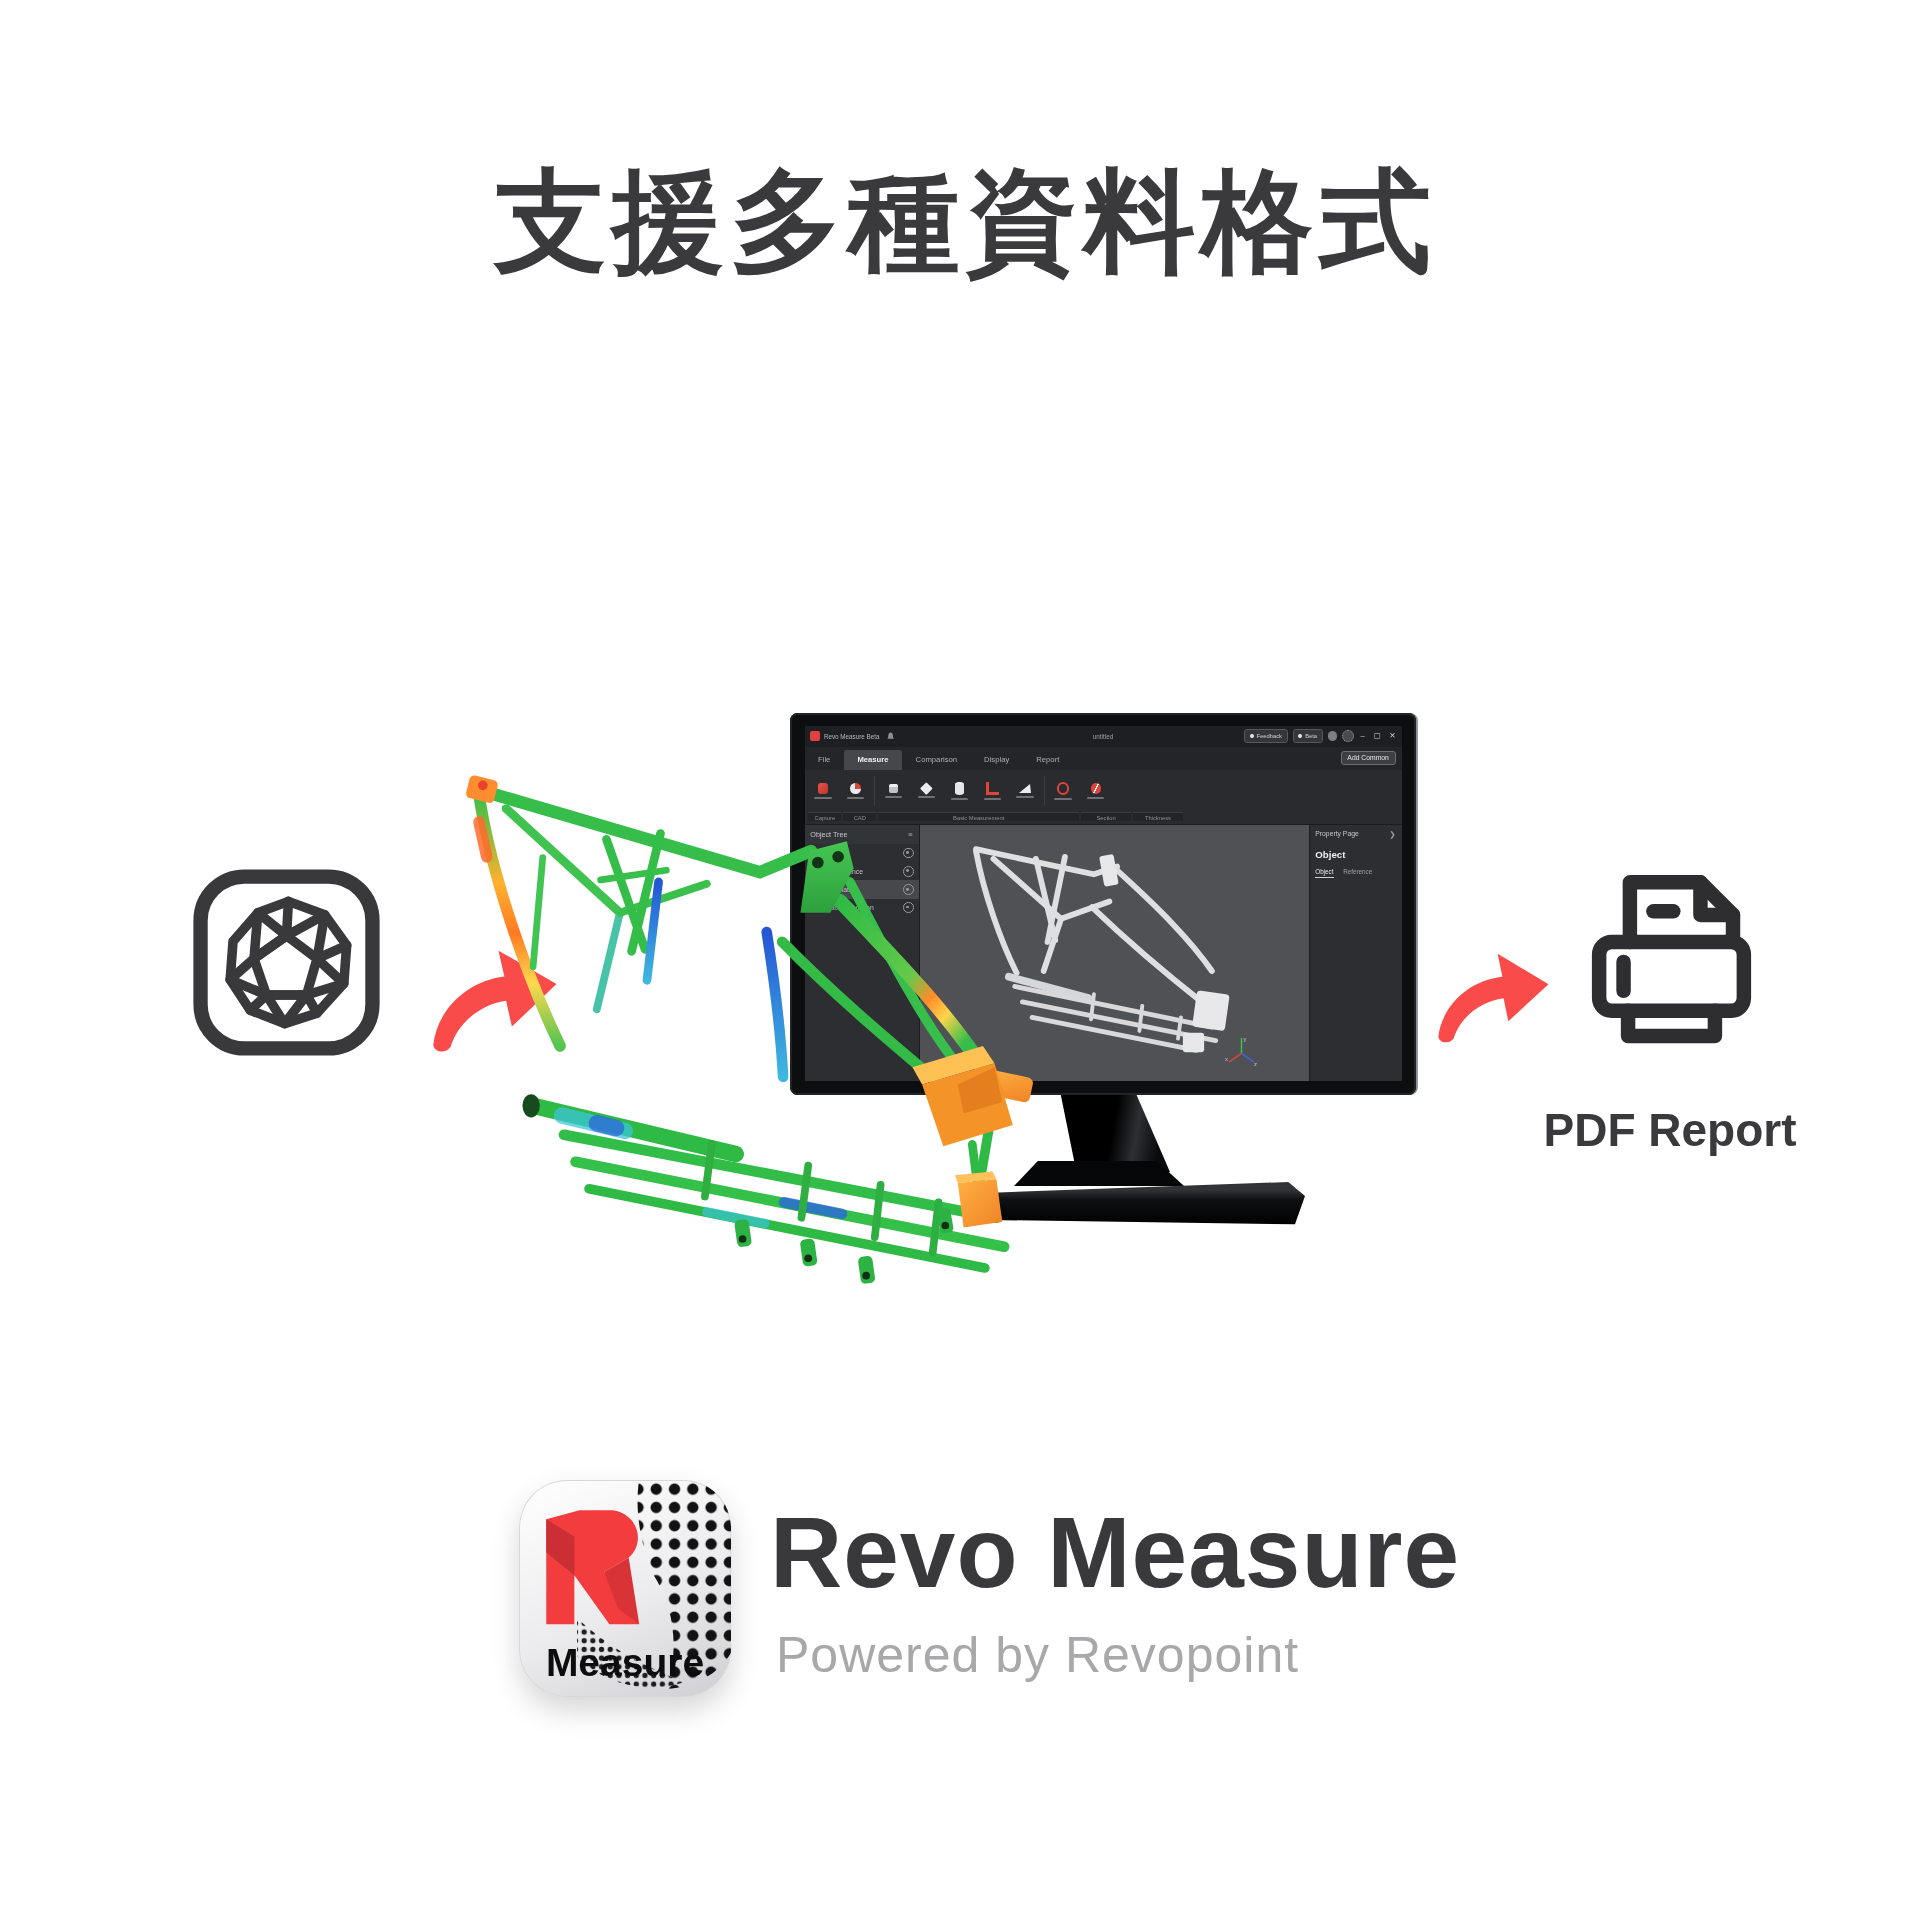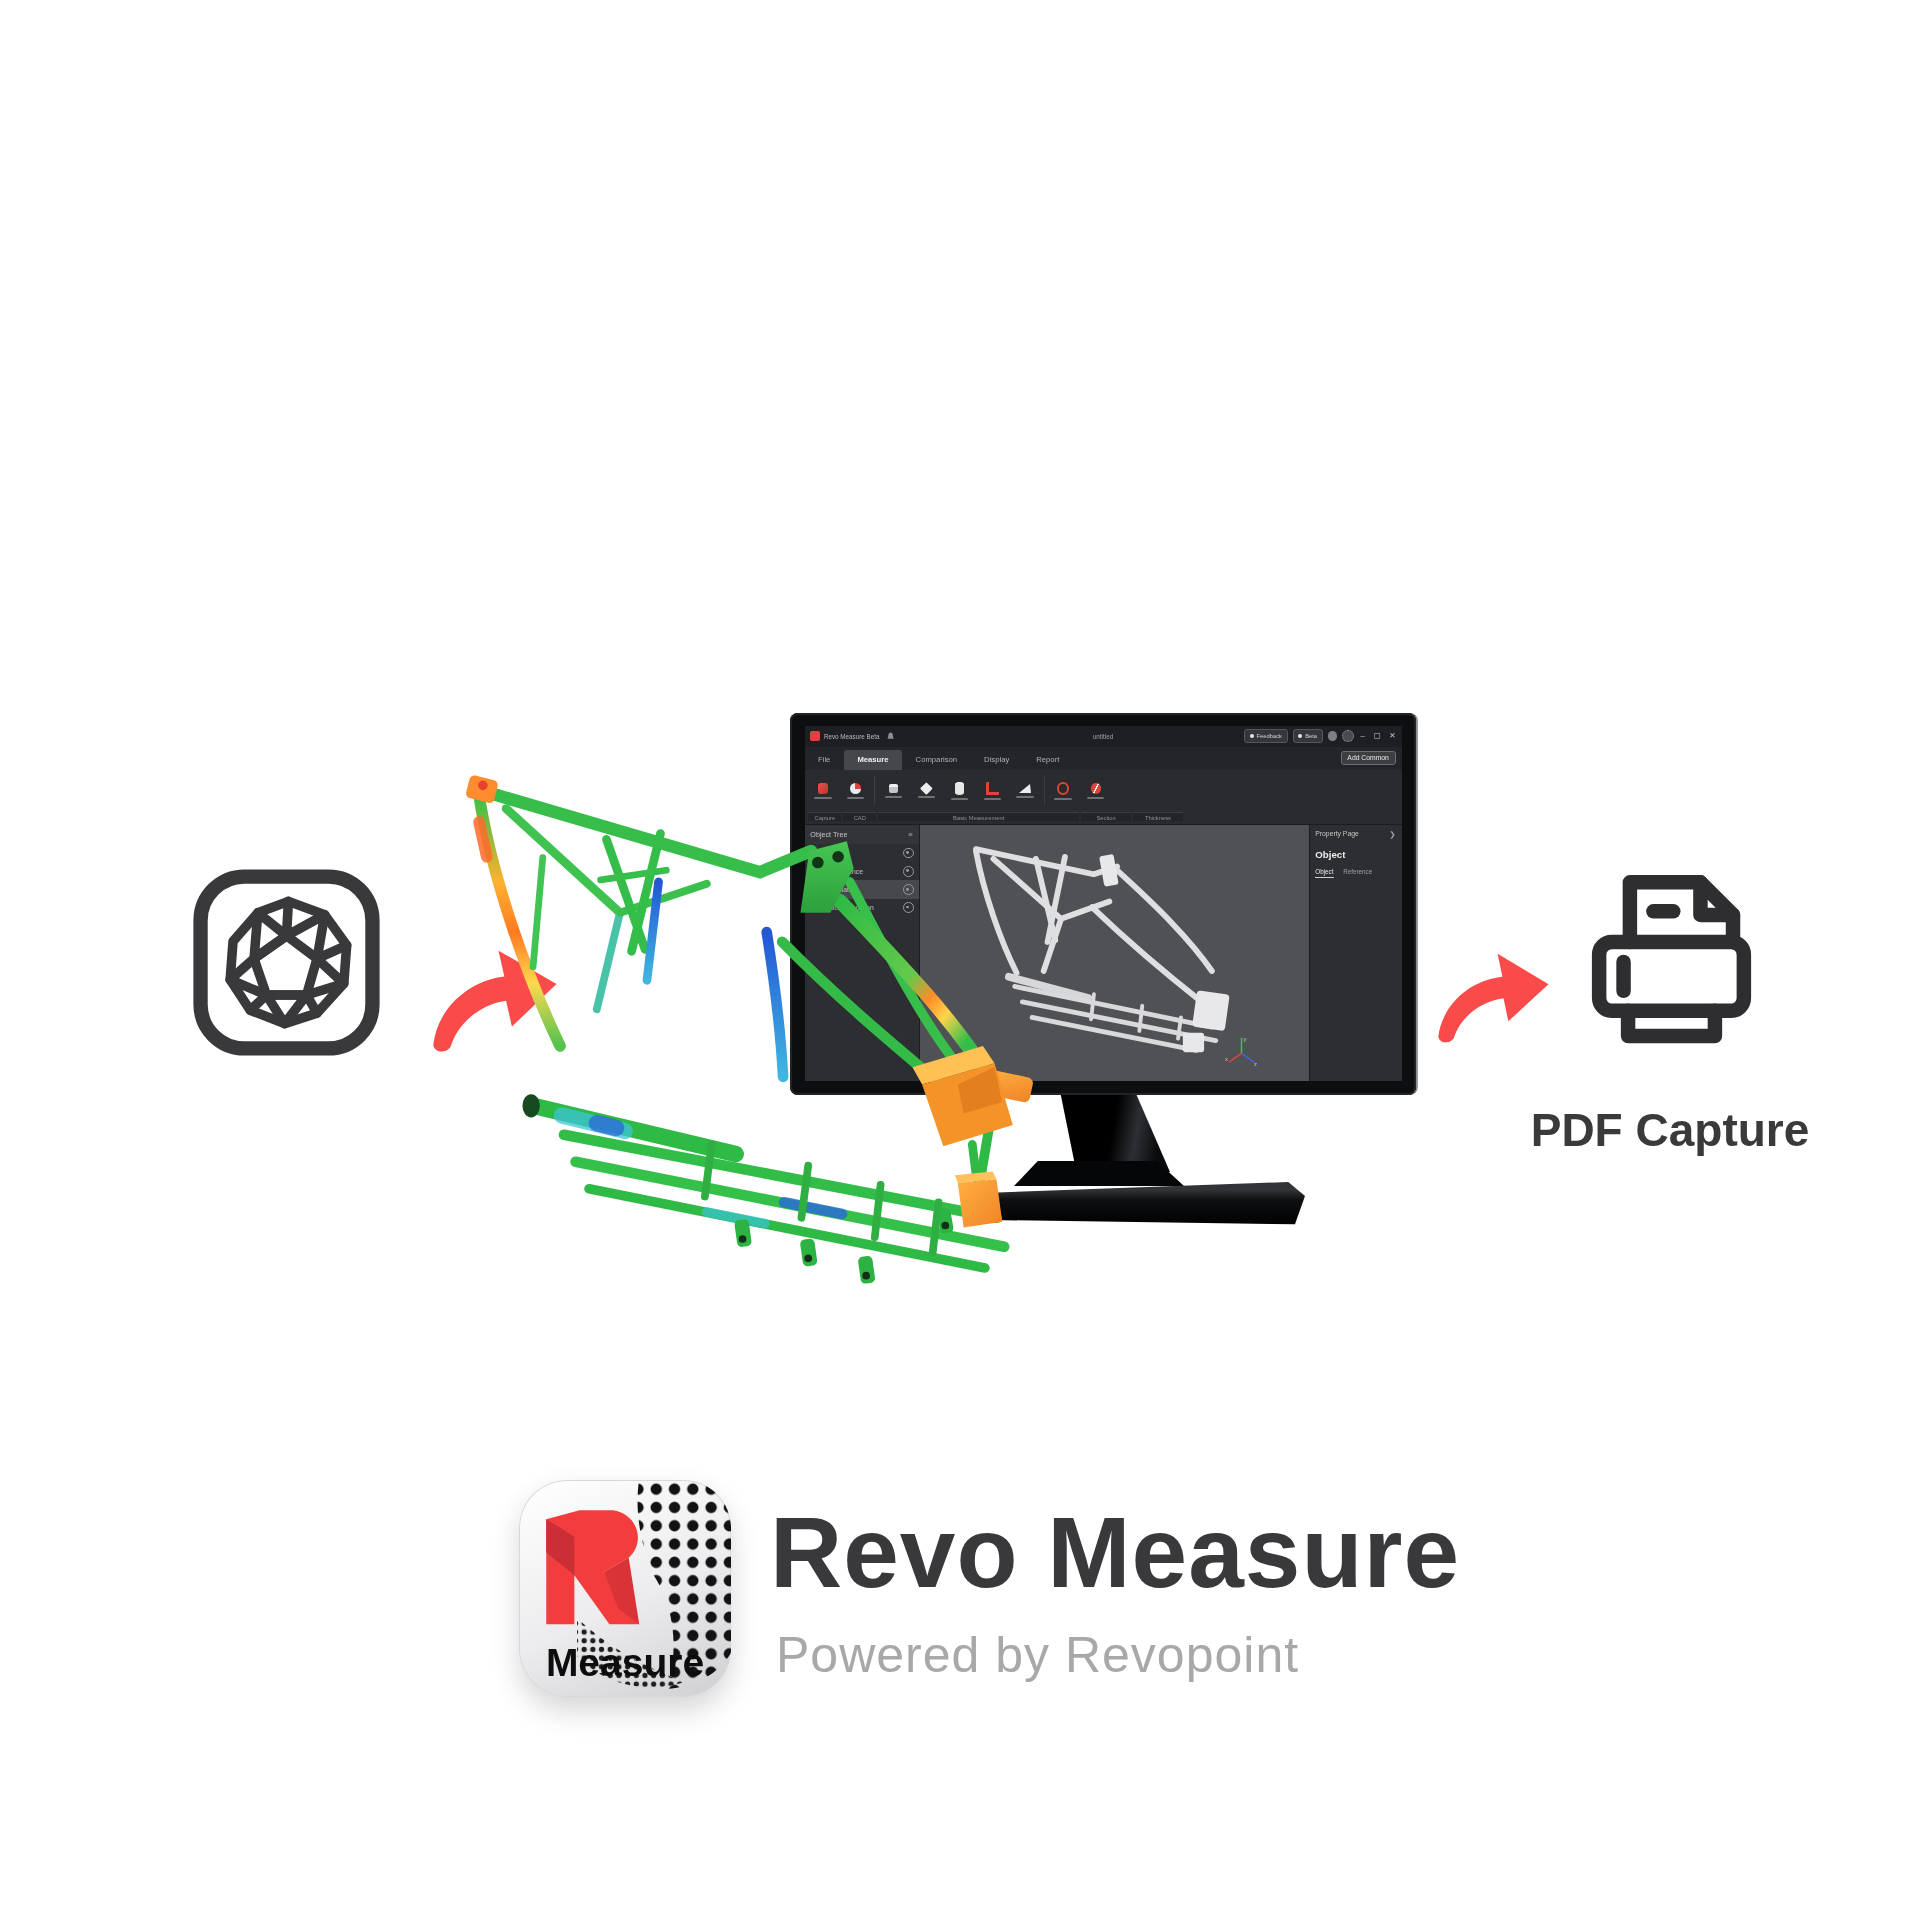--- a/index.html
+++ b/index.html
@@ -117,20 +117,21 @@
   #brand-r{position:absolute;left:15.4px;top:25px;}
   #brand-caption{position:absolute;left:0;right:0;bottom:11.6px;text-align:center;font-size:39px;font-weight:700;color:#0d0d0d;}
   #brand-name{left:770px;top:1495px;font-size:100px;font-weight:800;letter-spacing:1px;color:#39393b;}
   #brand-tagline{left:776px;top:1626px;font-size:50px;color:#a8a8aa;letter-spacing:1px;}
 </style>
 </head>
 <body>
 
 <div id="canvas">
 
+  <h1 id="page-title" class="abs">支援多種資料格式</h1>
 
   <div id="mesh-box" class="abs">
     <svg width="191" height="191" viewBox="0 0 200 200">
       <rect x="10" y="10" width="180" height="180" rx="46" fill="none" stroke="#39393b" stroke-width="15"></rect>
       <g fill="none" stroke="#39393b" stroke-width="10" stroke-linejoin="round" stroke-linecap="round">
         <polygon points="102,36 140,50 163,82 160,122 132,153 98,164 62,150 41,118 44,78 70,48"></polygon>
         <polygon points="100,72 132,96 121,134 79,134 66,96"></polygon>
         <path d="M102,36 100,72 M70,48 100,72 M70,48 66,96 M41,118 66,96 M41,118 79,134 M62,150 79,134
                  M98,164 79,134 M98,164 121,134 M132,153 121,134 M160,122 121,134 M160,122 132,96
                  M163,82 132,96 M140,50 132,96 M140,50 100,72 M66,96 100,72 M79,134 121,134"></path>
@@ -404,21 +405,21 @@
       <g fill="none" stroke="#2e2e30" stroke-width="16" stroke-linejoin="round" stroke-linecap="round">
         <path d="M64,94 V28 H142 L178,64 V94"></path>
         <path d="M142,28 V64 H178"></path>
         <line x1="90" y1="60" x2="112" y2="60"></line>
         <rect x="30" y="94" width="160" height="76" rx="14"></rect>
         <line x1="57" y1="116" x2="57" y2="148"></line>
         <path d="M62,170 V198 H158 V170"></path>
       </g>
     </svg>
   </div>
-  <div id="output-label" class="abs">PDF Capture</div>
+  <div id="output-label" class="abs">PDF Report</div>
 
   <div id="brand-icon" class="abs">
     <div class="dots1"></div>
     <div class="dots2"></div>
     <svg id="brand-r" width="114" height="130" viewBox="0 0 130 140">
       <path d="M14,12 L52,2 L90,2 C118,6 128,38 108,56 L80,72 L120,132 L86,132 L46,76 L46,132 L14,132 Z" fill="#f23c3e"></path>
       <path d="M14,12 L46,32 L46,76 L14,50 Z" fill="#c92f35"></path>
       <path d="M80,72 L108,56 L120,132 L96,114 Z" fill="#d93338"></path>
     </svg>
     <div id="brand-caption">Measure</div>

